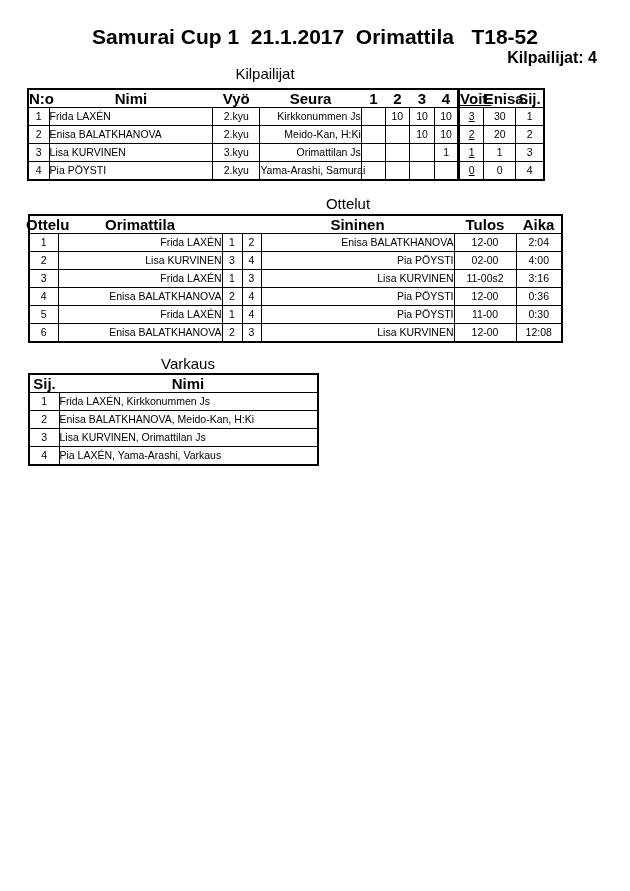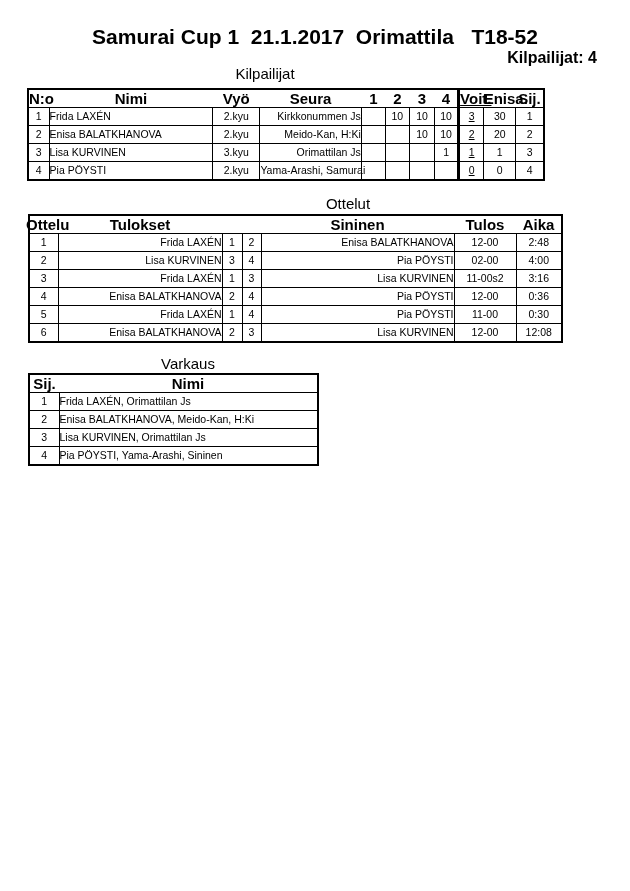--- a/index.html
+++ b/index.html
@@ -156,37 +156,37 @@
         <col style="width:164px">
         <col style="width:20px">
         <col style="width:19px">
       <col style="width:193px">
         <col style="width:62px">
         <col style="width:46px">
     </colgroup>
     <thead>
       <tr>
         <th class="left"><span class="shiftL">Ottelu</span></th>
-        <th>Tulokset</th>
+        <th>Orimattila</th>
         <th></th>
         <th></th>
         <th>Sininen</th>
         <th>Tulos</th>
         <th>Aika</th>
       </tr>
     </thead>
     <tbody>
       <tr>
         <td class="num">1</td>
         <td class="txt">Frida LAXÉN</td>
         <td class="num">1</td>
         <td class="num">2</td>
         <td class="txt">Enisa BALATKHANOVA</td>
         <td class="num">12-00</td>
-        <td class="num">2:48</td>
+        <td class="num">2:04</td>
       </tr>
       <tr>
         <td class="num">2</td>
         <td class="txt">Lisa KURVINEN</td>
         <td class="num">3</td>
         <td class="num">4</td>
         <td class="txt">Pia PÖYSTI</td>
         <td class="num">02-00</td>
         <td class="num">4:00</td>
       </tr>
@@ -238,30 +238,30 @@
     </colgroup>
     <thead>
       <tr>
         <th>Sij.</th>
         <th>Nimi</th>
       </tr>
     </thead>
     <tbody>
       <tr>
         <td class="num">1</td>
-        <td class="txt2">Frida LAXÉN, Orimattilan Js</td>
+        <td class="txt2">Frida LAXÉN, Kirkkonummen Js</td>
       </tr>
       <tr>
         <td class="num">2</td>
         <td class="txt2">Enisa BALATKHANOVA, Meido-Kan, H:Ki</td>
       </tr>
       <tr>
         <td class="num">3</td>
         <td class="txt2">Lisa KURVINEN, Orimattilan Js</td>
       </tr>
       <tr>
         <td class="num">4</td>
-        <td class="txt2">Pia PÖYSTI, Yama-Arashi, Sininen</td>
+        <td class="txt2">Pia LAXÉN, Yama-Arashi, Varkaus</td>
       </tr>
     </tbody>
   </table>
 
 </div>
 
 </body></html>

